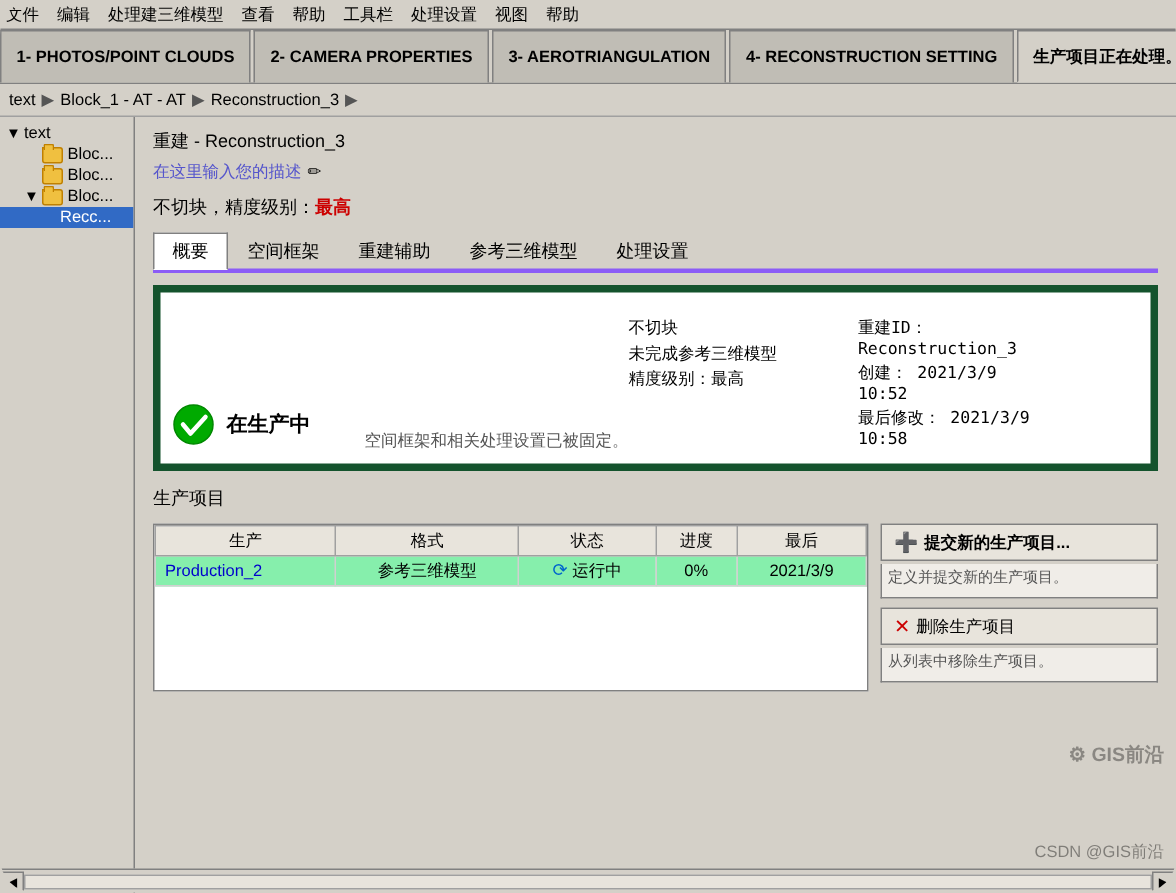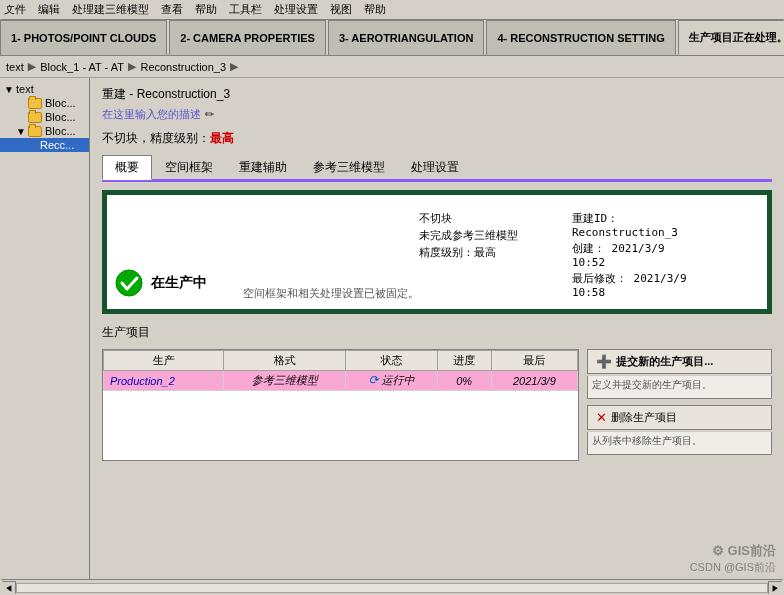--- a/index.html
+++ b/index.html
@@ -235,21 +235,21 @@
       border: 1px solid #a0a0a0;
       padding: 2px 6px;
       text-align: center;
       font-weight: normal;
     }
     .prod-table td {
       border: 1px solid #d0d0d0;
       padding: 2px 6px;
       text-align: center;
     }
-    .prod-table tr.row-selected td { background: #f9a8d4; font-style: italic; }
+    .prod-table tr.row-selected td { background: #86efac; }
     .running-icon { color: #0066cc; font-size: 12px; }
 
     
     .action-panel {
       width: 185px;
       flex-shrink: 0;
     }
     .action-btn {
       display: flex;
       align-items: center;
@@ -307,20 +307,21 @@
     
     .watermark {
       position: absolute;
       bottom: 20px;
       right: 8px;
       font-size: 11px;
       color: rgba(0,0,0,0.4);
       display: flex;
       flex-direction: column;
       align-items: flex-end;
+      gap: 48px;
     }
     .watermark-logo {
       font-size: 13px;
       font-weight: bold;
       color: rgba(0,0,0,0.35);
     }
   </style>
 </head>
 <body>
 

